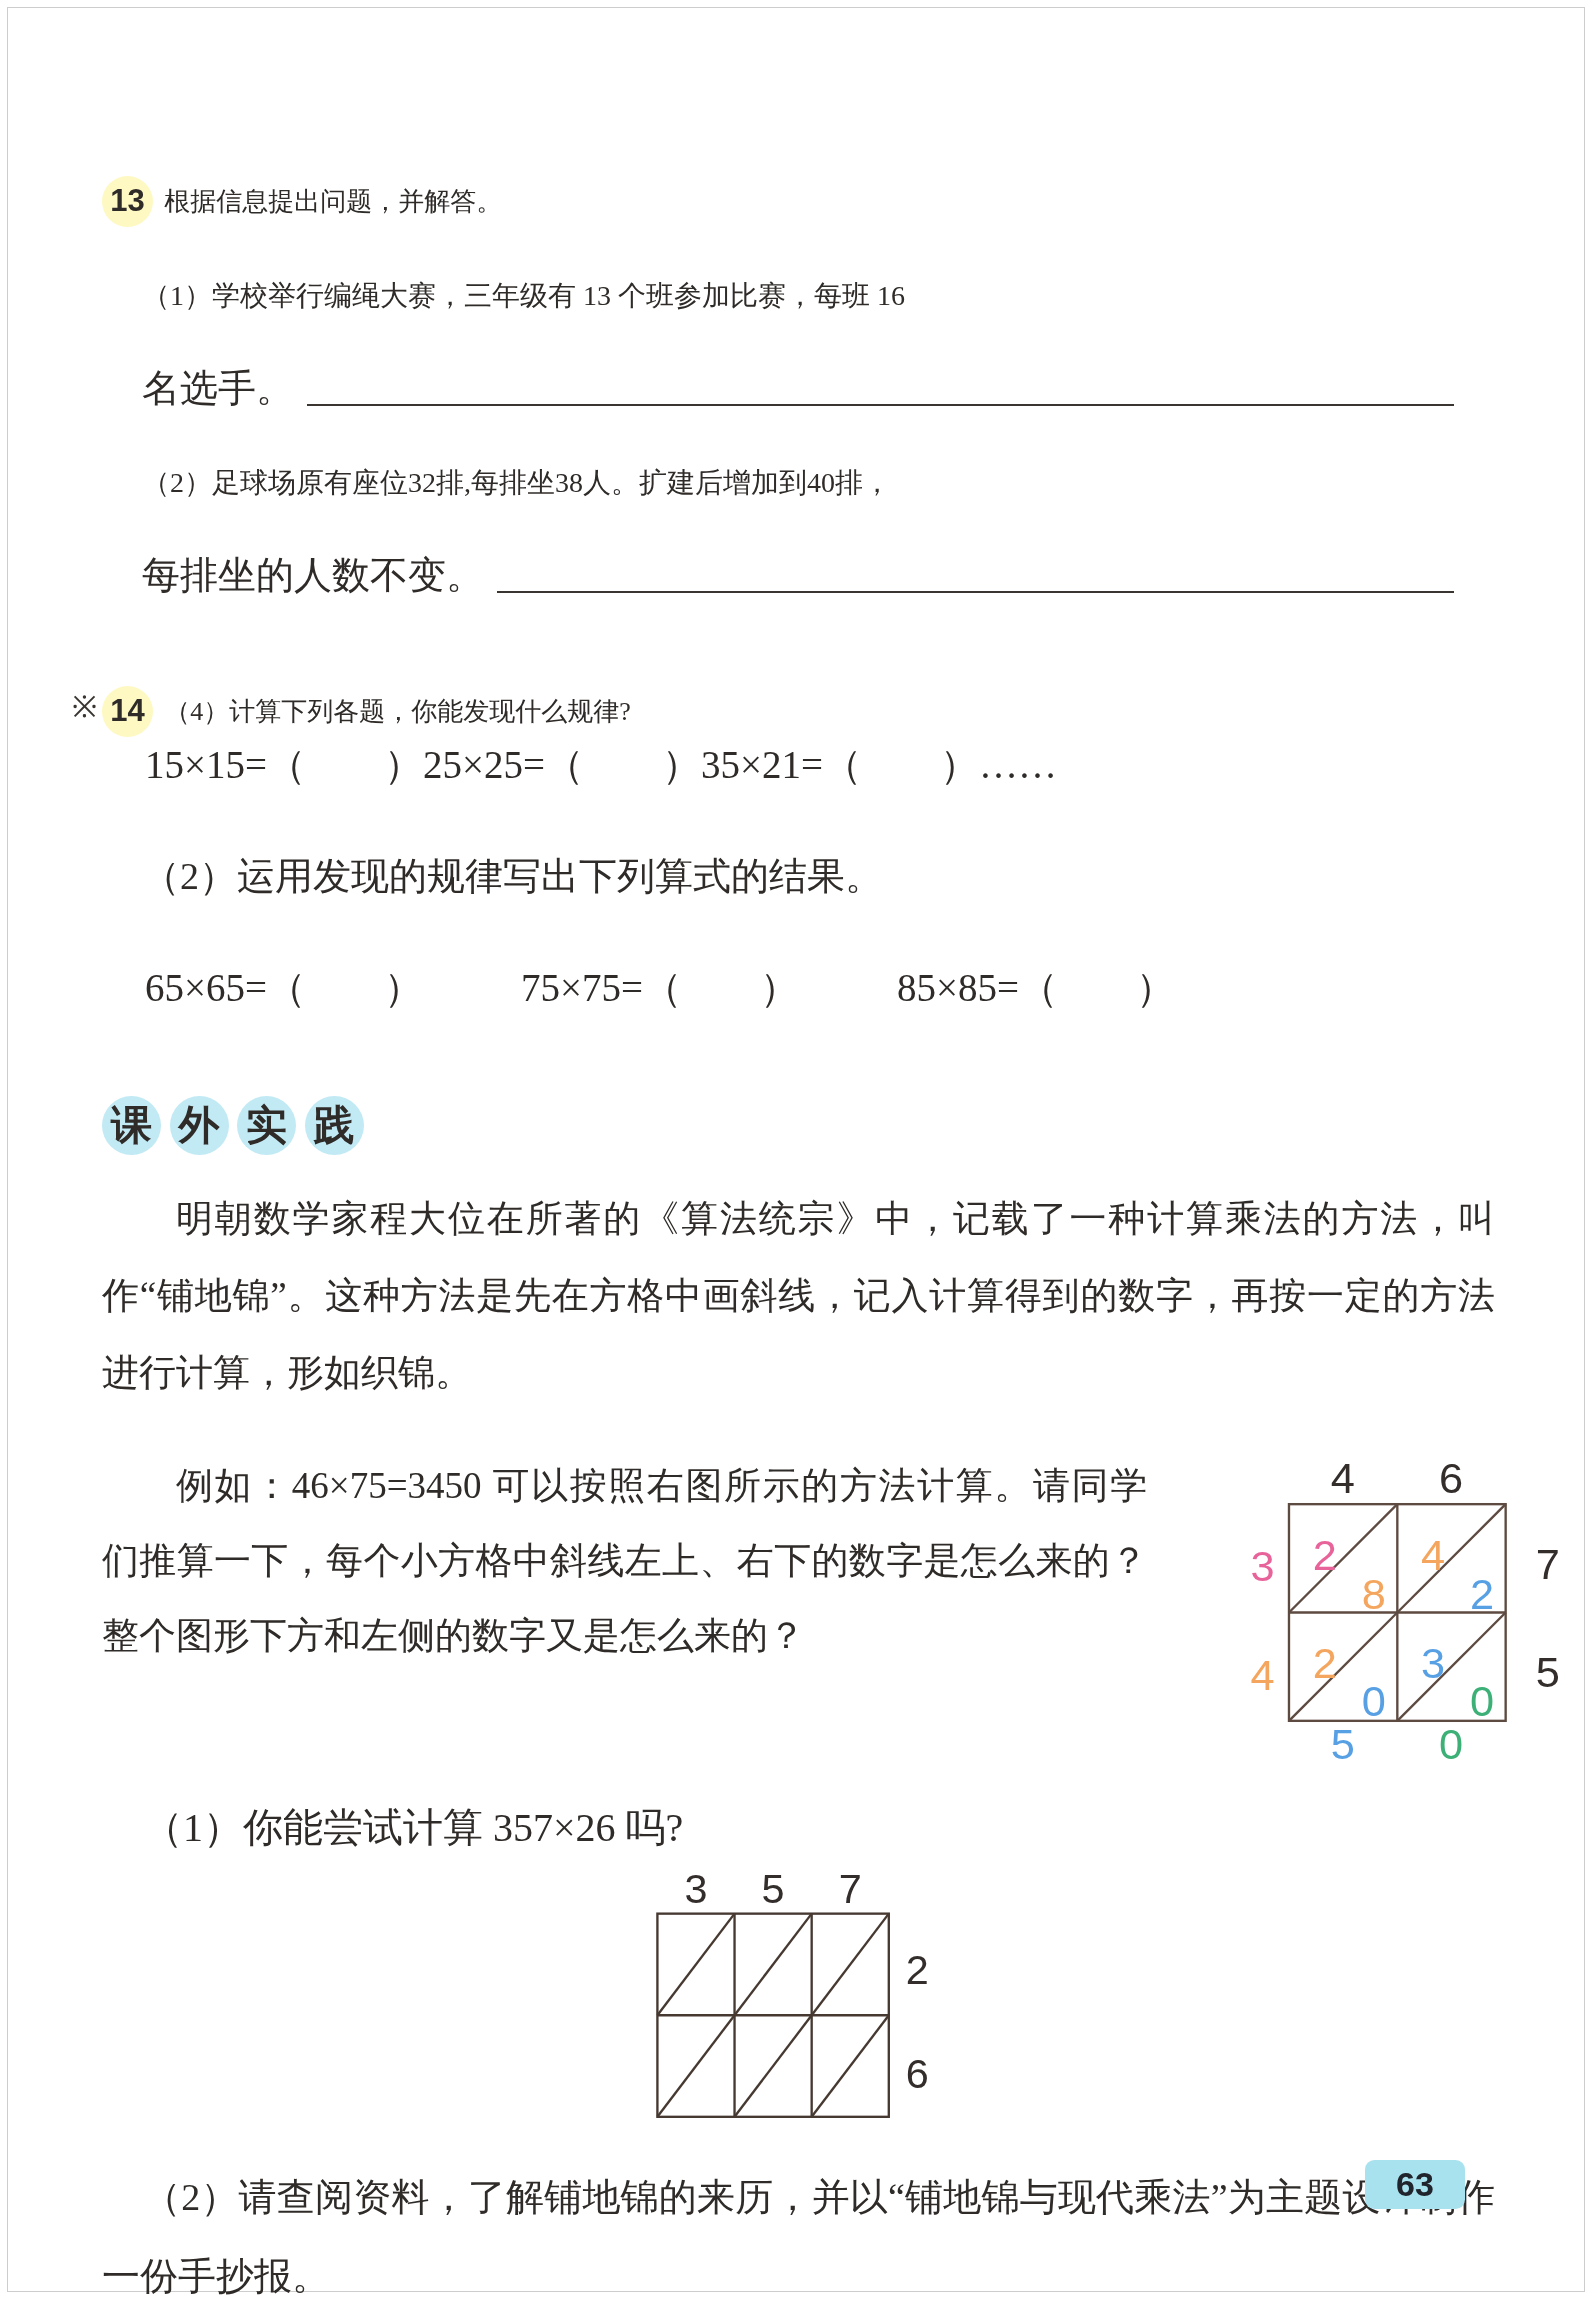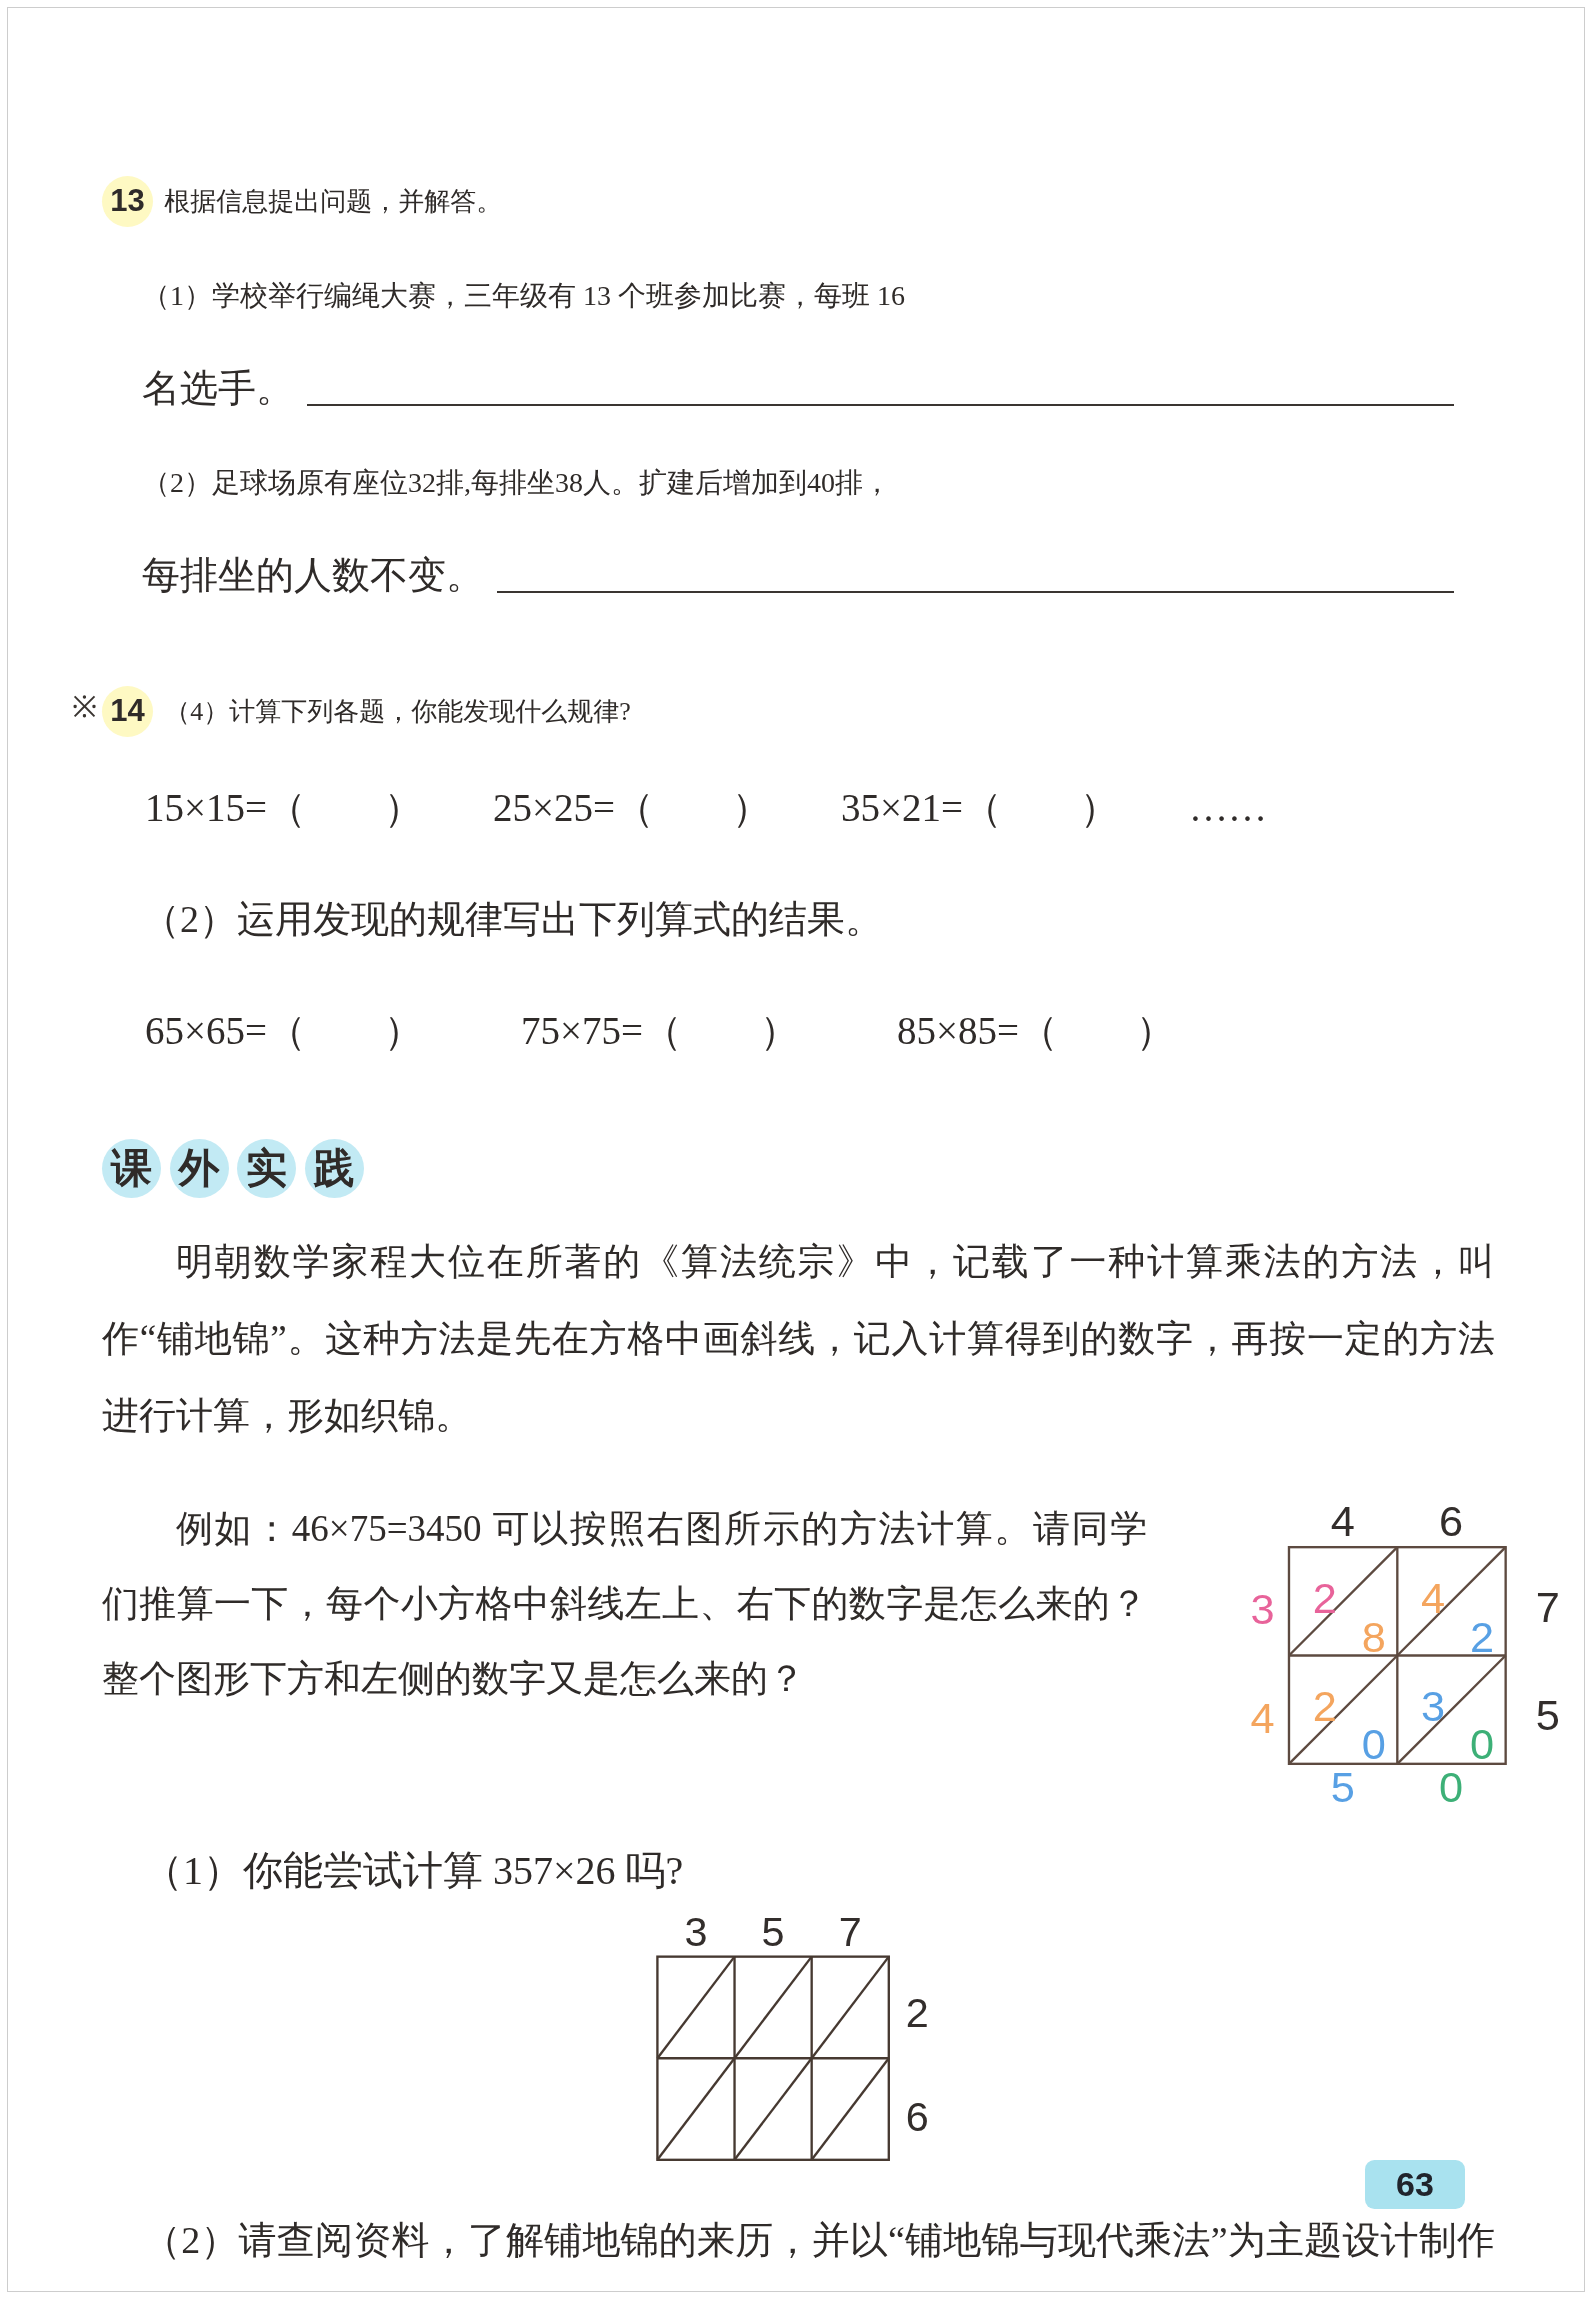--- a/index.html
+++ b/index.html
@@ -21,21 +21,21 @@
   }
   .q-title{font-size:26px;line-height:53px;}
 
   .q13{padding-top:175px;}
   .sub-line{margin-left:40px;margin-top:41px;font-size:28px;line-height:53px;}
   .blank-row{margin-left:40px;margin-top:40px;font-size:38px;line-height:53px;display:flex;align-items:flex-end;}
   .blank{flex:1;border-bottom:2.8px solid #3a3531;margin:0 41px 9.4px 13px;height:3.8px;}
 
   .q14{margin-top:83px;position:relative;}
   .star{position:absolute;left:-30px;top:0px;font-size:30px;color:#3a3531;}
-  .eq-row{margin-left:43px;margin-top:43px;display:flex;gap:70px;font-size:39px;align-items:baseline;white-space:pre;}
+  .eq-row{margin-left:43px;display:flex;font-size:39px;align-items:baseline;white-space:pre;}
   .eq-row.second{margin-top:58px;gap:98px;align-items:center;}
   .part2-title{margin-left:40px;margin-top:58px;font-size:38px;line-height:53px;}
 
   .practice-heading{margin-top:81px;display:flex;gap:8.5px;}
   .practice-heading .hchar{
     width:59px;height:59px;border-radius:50%;background:#c2eaf4;
     font-size:41px;font-weight:bold;display:flex;align-items:center;justify-content:center;
   }
   .para{font-size:37px;line-height:77px;text-align:justify;text-indent:74px;}
   .para1{margin-top:24.5px;}

